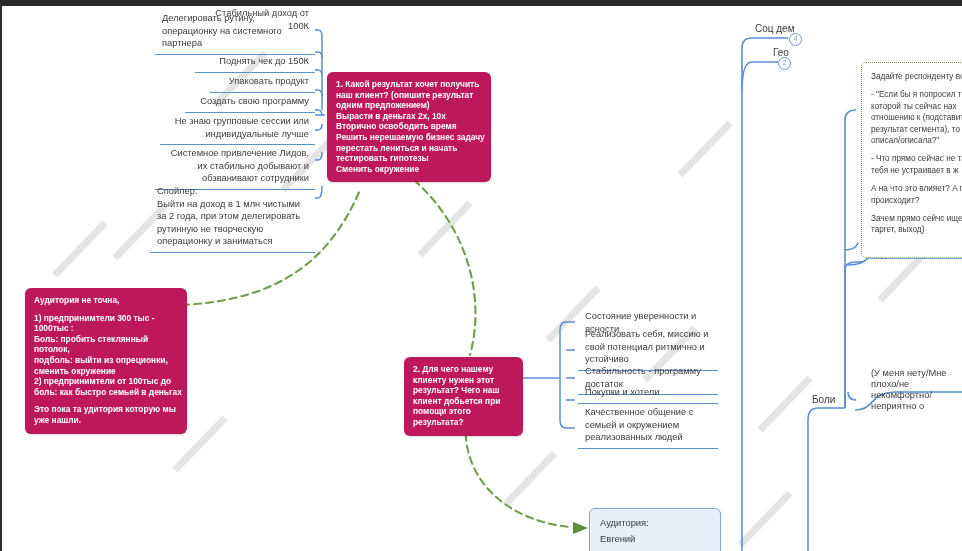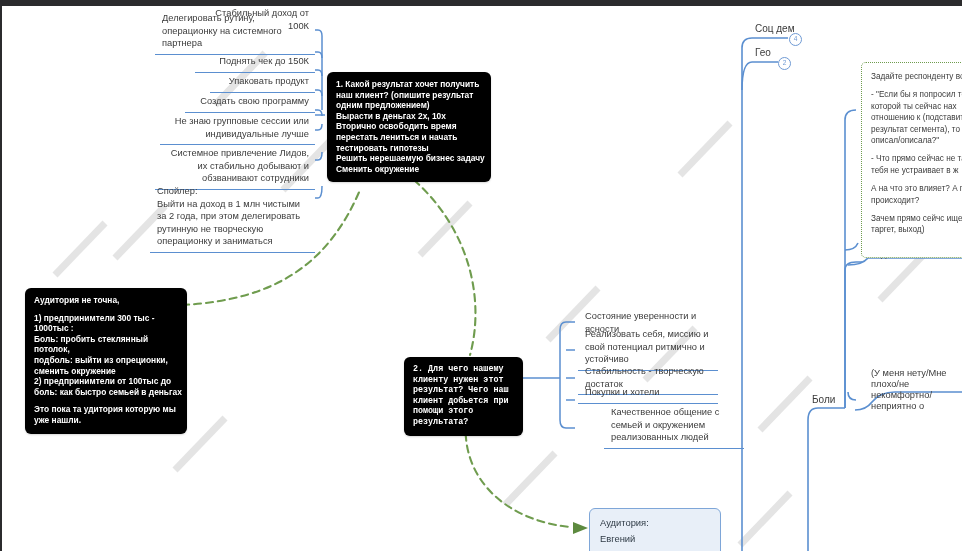--- a/index.html
+++ b/index.html
@@ -26,21 +26,21 @@
   
   .plain{
     color:#3b3b3b;font-size:9.3px;line-height:12.6px;
     padding:3px 6px 4px 7px;
   }
   .plain.under{border-bottom:1.6px solid #5b8fd0;}
   .plain.right{text-align:right;}
 
   
   .blue{
-    background:#000000;color:#ffffff;border-radius:6px;
+    background:#be185d;color:#ffffff;border-radius:6px;
     font-size:8.4px;line-height:10.6px;font-weight:bold;
     padding:7px 2px 8px 9px;
     box-shadow:0 1px 2px rgba(0,0,0,.16);
   }
 
   
   .softbox{
     background:#e8eff8;border:1px solid #7ea6d8;border-radius:6px;
     color:#2f3b46;font-size:9.4px;line-height:16px;
     padding:6px 10px;
@@ -178,73 +178,73 @@
 
 <div class="node plain under" style="left:150px;top:182px;width:165px;">
   <p>Спойлер:</p>
   <p>Выйти на доход в 1 млн чистыми за 2 года, при этом делегировать рутинную не творческую операционку и заниматься</p>
 </div>
 
 <div class="node blue" style="left:327px;top:72px;width:164px;">
   <p>1. Какой результат хочет получить наш клиент? (опишите результат одним предложением)</p>
   <p>Вырасти в деньгах 2х, 10х</p>
   <p>Вторично освободить время</p>
+  <p>Решить нерешаемую бизнес задачу</p>
   <p>перестать лениться и начать тестировать гипотезы</p>
-  <p>Решить нерешаемую бизнес задачу</p>
   <p>Сменить окружение</p>
 </div>
 
 <div class="node blue" style="left:5px;top:288px;width:162px;margin-left:20px;">
   <p>Аудитория не точна,</p>
   <span class="sp"></span>
   <p>1) предпринимтели 300 тыс - 1000тыс :</p>
   <p>Боль: пробить стеклянный потолок,</p>
   <p>подболь: выйти из опреционки,</p>
   <p>сменить окружение</p>
   <p>2) предпринимтели от 100тыс до</p>
   <p>боль: как быстро семьей в деньгах</p>
   <span class="sp"></span>
   <p>Это пока та удитория которую мы уже нашли.</p>
 </div>
 
-<div class="node blue" style="left:404px;top:357px;width:119px;font-family:Liberation Mono, monospace;">
+<div class="node blue" style="left:404px;top:357px;width:119px;">
   <p>2. Для чего нашему клиенту нужен этот результат? Чего наш клиент добьется при помощи этого результата?</p>
 </div>
 
 <div class="node plain" style="left:578px;top:307px;width:140px;">
   <span>Состояние уверенности и ясности</span>
 </div>
 
 <div class="node plain under" style="left:578px;top:325px;width:140px;">
   <span>Реализовать себя, миссию и свой потенциал ритмично и устойчиво</span>
 </div>
 
 <div class="node plain under" style="left:578px;top:362px;width:140px;">
-  <span>Стабильность - творческую достаток</span>
+  <span>Стабильность - программу достаток</span>
 </div>
 
 <div class="node plain under" style="left:578px;top:383px;width:140px;">
   <span>Покупки и хотели</span>
 </div>
 
-<div class="node plain under" style="left:578px;top:403px;width:140px;margin-left:26px;">
+<div class="node plain under" style="left:578px;top:403px;width:140px;">
   <span>Качественное общение с семьей и окружением реализованных людей</span>
 </div>
 
 <div class="node softbox" style="left:589px;top:508px;width:132px;height:60px;">
   <p>Аудитория:</p>
   <p>Евгений</p>
 </div>
 
 <div class="node blabel" style="left:755px;top:23px;">
   <span>Соц дем</span>
 </div>
 <div class="badge" style="left:789px;top:33px;">4</div>
 
-<div class="node blabel" style="left:755px;top:47px;">
+<div class="node blabel" style="left:773px;top:47px;">
   <span>Гео</span>
 </div>
 <div class="badge" style="left:778px;top:57px;">2</div>
 
 <div class="node blabel" style="left:812px;top:394px;">
   <span>Боли</span>
 </div>
 
 <div class="node plain" style="left:864px;top:232px;width:98px;">
   <span>"Изначальная подболь"</span>

